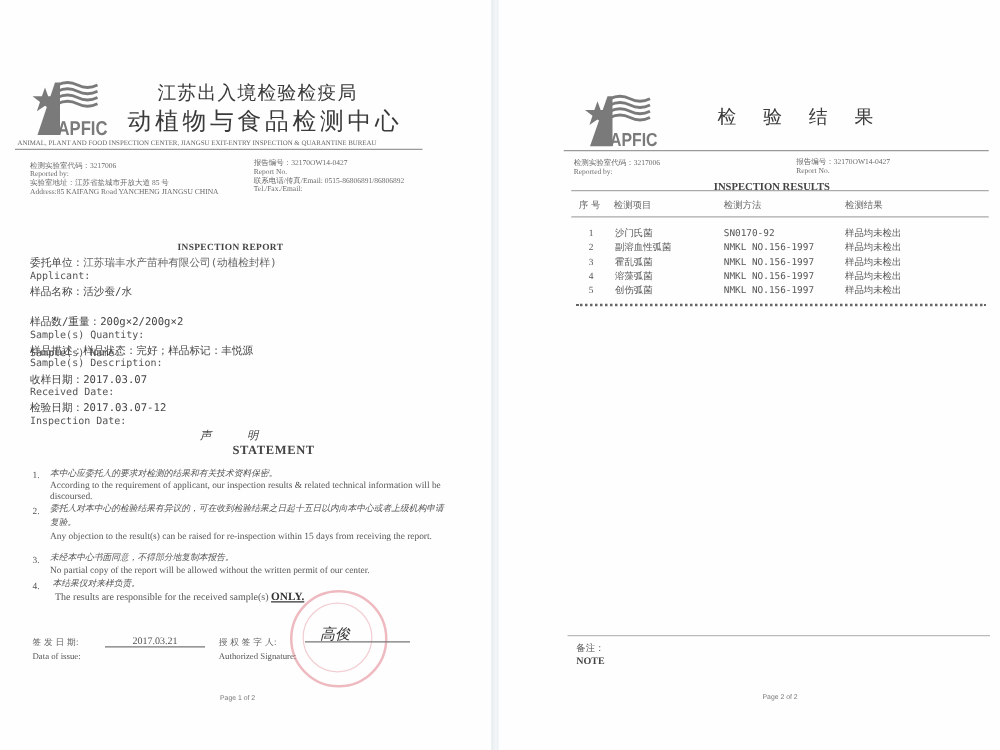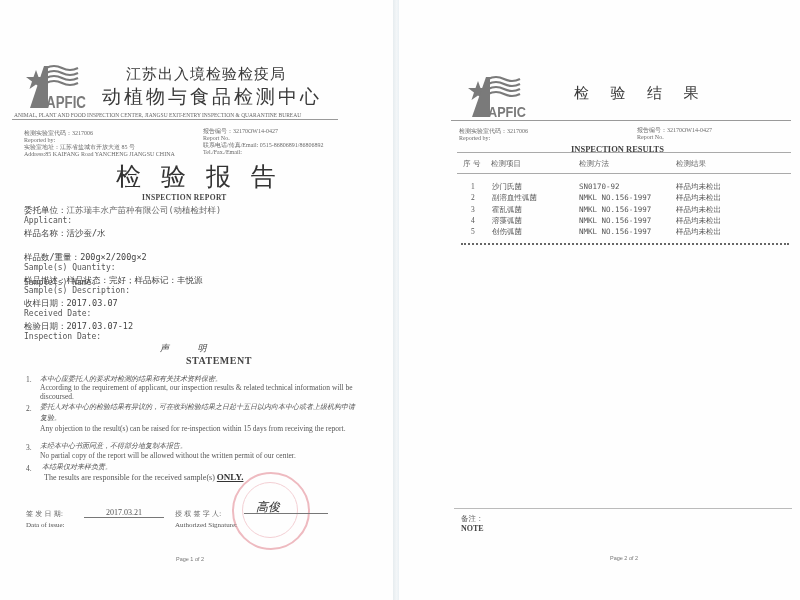--- a/index.html
+++ b/index.html
@@ -49,21 +49,20 @@
   <div class="abs small" style="left:24px;top:130px;"><span>检测实验室代码：</span><span>3217006</span></div>
   <div class="abs small" style="left:24px;top:137px;">Reported by:</div>
   <div class="abs small" style="left:24px;top:144px;">实验室地址：江苏省盐城市开放大道 85 号</div>
   <div class="abs small" style="left:24px;top:151px;white-space:nowrap;">Address:85   KAIFANG Road YANCHENG JIANGSU CHINA</div>
 
   <div class="abs small" style="left:203px;top:128px;"><span>报告编号：</span><span>32170OW14-0427</span></div>
   <div class="abs small" style="left:203px;top:135px;">Report No.</div>
   <div class="abs small" style="left:203px;top:142px;white-space:nowrap;">联系电话/传真/Email: 0515-86806891/86806892</div>
   <div class="abs small" style="left:203px;top:149px;">Tel./Fax./Email:</div>
 
-  <div class="abs cn-title" style="left:116px;top:160px;font-size:25px;letter-spacing:6px;color:#333;">检 验 报 告</div>
   <div class="abs" style="left:142px;top:193px;font-size:7.5px;font-weight:bold;color:#444;letter-spacing:0.3px;">INSPECTION REPORT</div>
 
   <div>
     <div class="abs field-cn" style="left:24px;top:205px;white-space:nowrap;"><span>委托单位：</span><span style="color:#666;margin-top:46px;">江苏瑞丰水产苗种有限公司(动植检封样)</span></div>
     <div class="abs field-en" style="left:24px;top:216px;">Applicant:</div>
 
     <div class="abs field-cn" style="left:24px;top:228px;"><span>样品名称：</span><span>活沙蚕/水</span></div>
     <div class="abs field-en" style="left:24px;top:240px;margin-top:38px;">Sample(s) Name:</div>
 
     <div class="abs field-cn" style="left:24px;top:252px;"><span>样品数/重量：</span><span>200g×2/200g×2</span></div>

